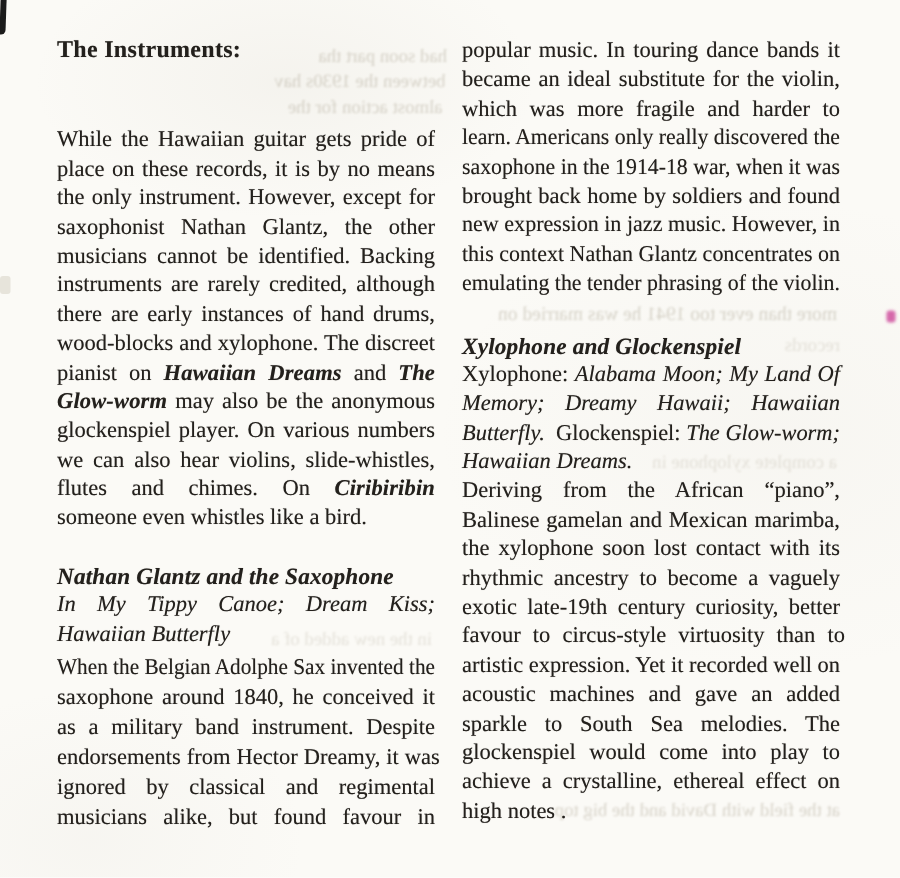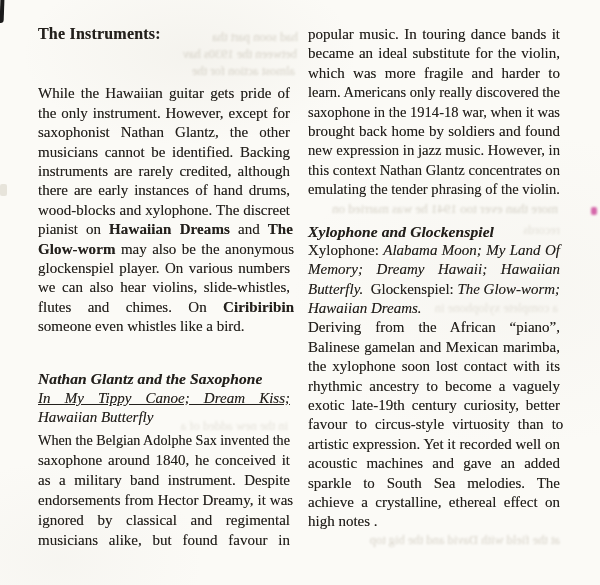--- a/index.html
+++ b/index.html
@@ -26,38 +26,38 @@
   .title {
     margin: 24px 0 0 0; font-size: 16px; font-weight: bold;
     line-height: 20px; height: 20px; text-align: center;
     letter-spacing: 0.2px; white-space: nowrap;
   }
   .heading {
     margin: 0; font-size: 15.5px; font-weight: bold; font-style: italic;
     line-height: 19.4px; height: 19.4px; text-align: left; white-space: nowrap;
     letter-spacing: 0.1px;
   }
-  .h-left  { margin-top: 33px; }
+  .h-left  { margin-top: 19px; }
   .h-right { margin-top: 22px; font-style: italic; }
 
   .para { margin: 0; font-size: 15px; }
   .p1-left  { margin-top: 41px; }
   .p1-right { margin-top: 25px; }
   .p2-left  { margin-top: 2px; }
 
   .tline {
     line-height: 19.4px; height: 19.4px;
     white-space: nowrap; text-align: left; overflow: visible;
   }
   .lh20 .tline { line-height: 20px; height: 20px; }
   .title .ln, .heading .ln, .tline .ln { display: inline-block; }
 
   .s-r  { font-style: normal; font-weight: normal; }
   .s-i  { font-style: italic; }
-  .s-bi { font-weight: bold; letter-spacing: 0.1px; }
+  .s-bi { font-style: italic; font-weight: bold; letter-spacing: 0.1px; }
 
   .body-ink { text-shadow: 0 0 0.5px rgba(35,32,28,0.45); }
 
   .ghost {
     position: absolute; overflow: hidden;
     font-size: 12.5px; line-height: 14px;
     color: #b0a998; opacity: 0.48;
     transform: scaleX(-1);
     filter: blur(0.8px);
     white-space: nowrap;
@@ -93,36 +93,37 @@
   <div class="ghost" style="left:370px; top:533px; width:190px; height:15px;">at the field with David and the big top</div>
 
   <div class="corner-mark"></div>
   <div class="edge-smudge"></div>
   <div class="pink-speck"></div>
 
   <div class="col col-left body-ink">
     <h1 class="title tline"><span class="ln">The Instruments:</span></h1>
     <div class="para p1-left">
         <div class="tline just"><span class="ln" style="word-spacing: 2.42969px;"><span class="s-r">While the Hawaiian guitar gets pride of</span></span></div>
+        <div class="tline just"><span class="ln" style="word-spacing: 1.24805px;"><span class="s-r">place on these records, it is by no means</span></span></div>
         <div class="tline just"><span class="ln" style="word-spacing: 1.11563px; text-align: center;"><span class="s-r">the only instrument. However, except for</span></span></div>
         <div class="tline just"><span class="ln" style="word-spacing: 7.28125px;"><span class="s-r">saxophonist Nathan Glantz, the other</span></span></div>
         <div class="tline just"><span class="ln" style="word-spacing: 2.91016px;"><span class="s-r">musicians cannot be identified. Backing</span></span></div>
         <div class="tline just"><span class="ln" style="word-spacing: 2.29297px;"><span class="s-r">instruments are rarely credited, although</span></span></div>
         <div class="tline just"><span class="ln" style="word-spacing: 2.22396px;"><span class="s-r">there are early instances of hand drums,</span></span></div>
         <div class="tline just"><span class="ln" style="word-spacing: 0.269531px;"><span class="s-r">wood-blocks and xylophone. The discreet</span></span></div>
         <div class="tline just"><span class="ln" style="word-spacing: 4.28437px;"><span class="s-r">pianist on </span><span class="s-bi">Hawaiian Dreams</span><span class="s-r"> and </span><span class="s-bi">The</span></span></div>
         <div class="tline just"><span class="ln" style="word-spacing: 1.6375px;"><span class="s-bi">Glow-worm</span><span class="s-r"> may also be the anonymous</span></span></div>
         <div class="tline just"><span class="ln" style="word-spacing: 1.65625px;"><span class="s-r">glockenspiel player. On various numbers</span></span></div>
         <div class="tline just"><span class="ln" style="word-spacing: 2.825px;"><span class="s-r">we can also hear violins, slide-whistles,</span></span></div>
         <div class="tline just"><span class="ln" style="word-spacing: 12.6172px;"><span class="s-r">flutes and chimes. On </span><span class="s-bi">Ciribiribin</span></span></div>
         <div class="tline"><span class="ln"><span class="s-r">someone even whistles like a bird.</span></span></div>
       </div>
     <h2 class="heading h-left tline"><span class="ln">Nathan Glantz and the Saxophone</span></h2>
     <div class="para">
-        <div class="tline just"><span class="ln" style="word-spacing: 10.4313px; text-decoration: underline;"><span class="s-i">In My Tippy Canoe; Dream Kiss;</span></span></div>
+        <div class="tline just"><span class="ln" style="word-spacing: 10.4313px;"><span class="s-i">In My Tippy Canoe; Dream Kiss;</span></span></div>
         <div class="tline"><span class="ln"><span class="s-i">Hawaiian Butterfly</span></span></div>
       </div>
     <div class="para p2-left lh20">
         <div class="tline just"><span class="ln" style="transform-origin: left center; transform: scaleX(0.945203);"><span class="s-r">When the Belgian Adolphe Sax invented the</span></span></div>
         <div class="tline just"><span class="ln" style="word-spacing: 2.07812px;"><span class="s-r">saxophone around 1840, he conceived it</span></span></div>
         <div class="tline just"><span class="ln" style="word-spacing: 4.74375px;"><span class="s-r">as a military band instrument. Despite</span></span></div>
         <div class="tline just"><span class="ln" style="word-spacing: 0.246875px;"><span class="s-r">endorsements from Hector Dreamy, it was</span></span></div>
         <div class="tline just"><span class="ln" style="word-spacing: 9.89062px;"><span class="s-r">ignored by classical and regimental</span></span></div>
         <div class="tline just"><span class="ln" style="word-spacing: 7.075px;"><span class="s-r">musicians alike, but found favour in</span></span></div>
       </div>
@@ -150,18 +151,19 @@
     <div class="para">
         <div class="tline just"><span class="ln" style="word-spacing: 10.207px;"><span class="s-r">Deriving from the African “piano”,</span></span></div>
         <div class="tline just"><span class="ln" style="word-spacing: 0.832031px;"><span class="s-r">Balinese gamelan and Mexican marimba,</span></span></div>
         <div class="tline just"><span class="ln" style="word-spacing: 2.28125px;"><span class="s-r">the xylophone soon lost contact with its</span></span></div>
         <div class="tline just"><span class="ln" style="word-spacing: 3.33438px;"><span class="s-r">rhythmic ancestry to become a vaguely</span></span></div>
         <div class="tline just"><span class="ln" style="word-spacing: 3.16016px;"><span class="s-r">exotic late-19th century curiosity, better</span></span></div>
         <div class="tline just"><span class="ln" style="word-spacing: 4.32188px;"><span class="s-r">favour to circus-style virtuosity than to</span></span></div>
         <div class="tline just"><span class="ln" style="transform-origin: left center; transform: scaleX(0.998205);"><span class="s-r">artistic expression. Yet it recorded well on</span></span></div>
         <div class="tline just"><span class="ln" style="word-spacing: 5.5px;"><span class="s-r">acoustic machines and gave an added</span></span></div>
         <div class="tline just"><span class="ln" style="word-spacing: 8.12813px;"><span class="s-r">sparkle to South Sea melodies. The</span></span></div>
+        <div class="tline just"><span class="ln" style="word-spacing: 5.325px;"><span class="s-r">glockenspiel would come into play to</span></span></div>
         <div class="tline just"><span class="ln" style="word-spacing: 3.64688px;"><span class="s-r">achieve a crystalline, ethereal effect on</span></span></div>
         <div class="tline"><span class="ln"><span class="s-r">high notes .</span></span></div>
       </div>
   </div>
 
 </div>
 
 </body></html>

